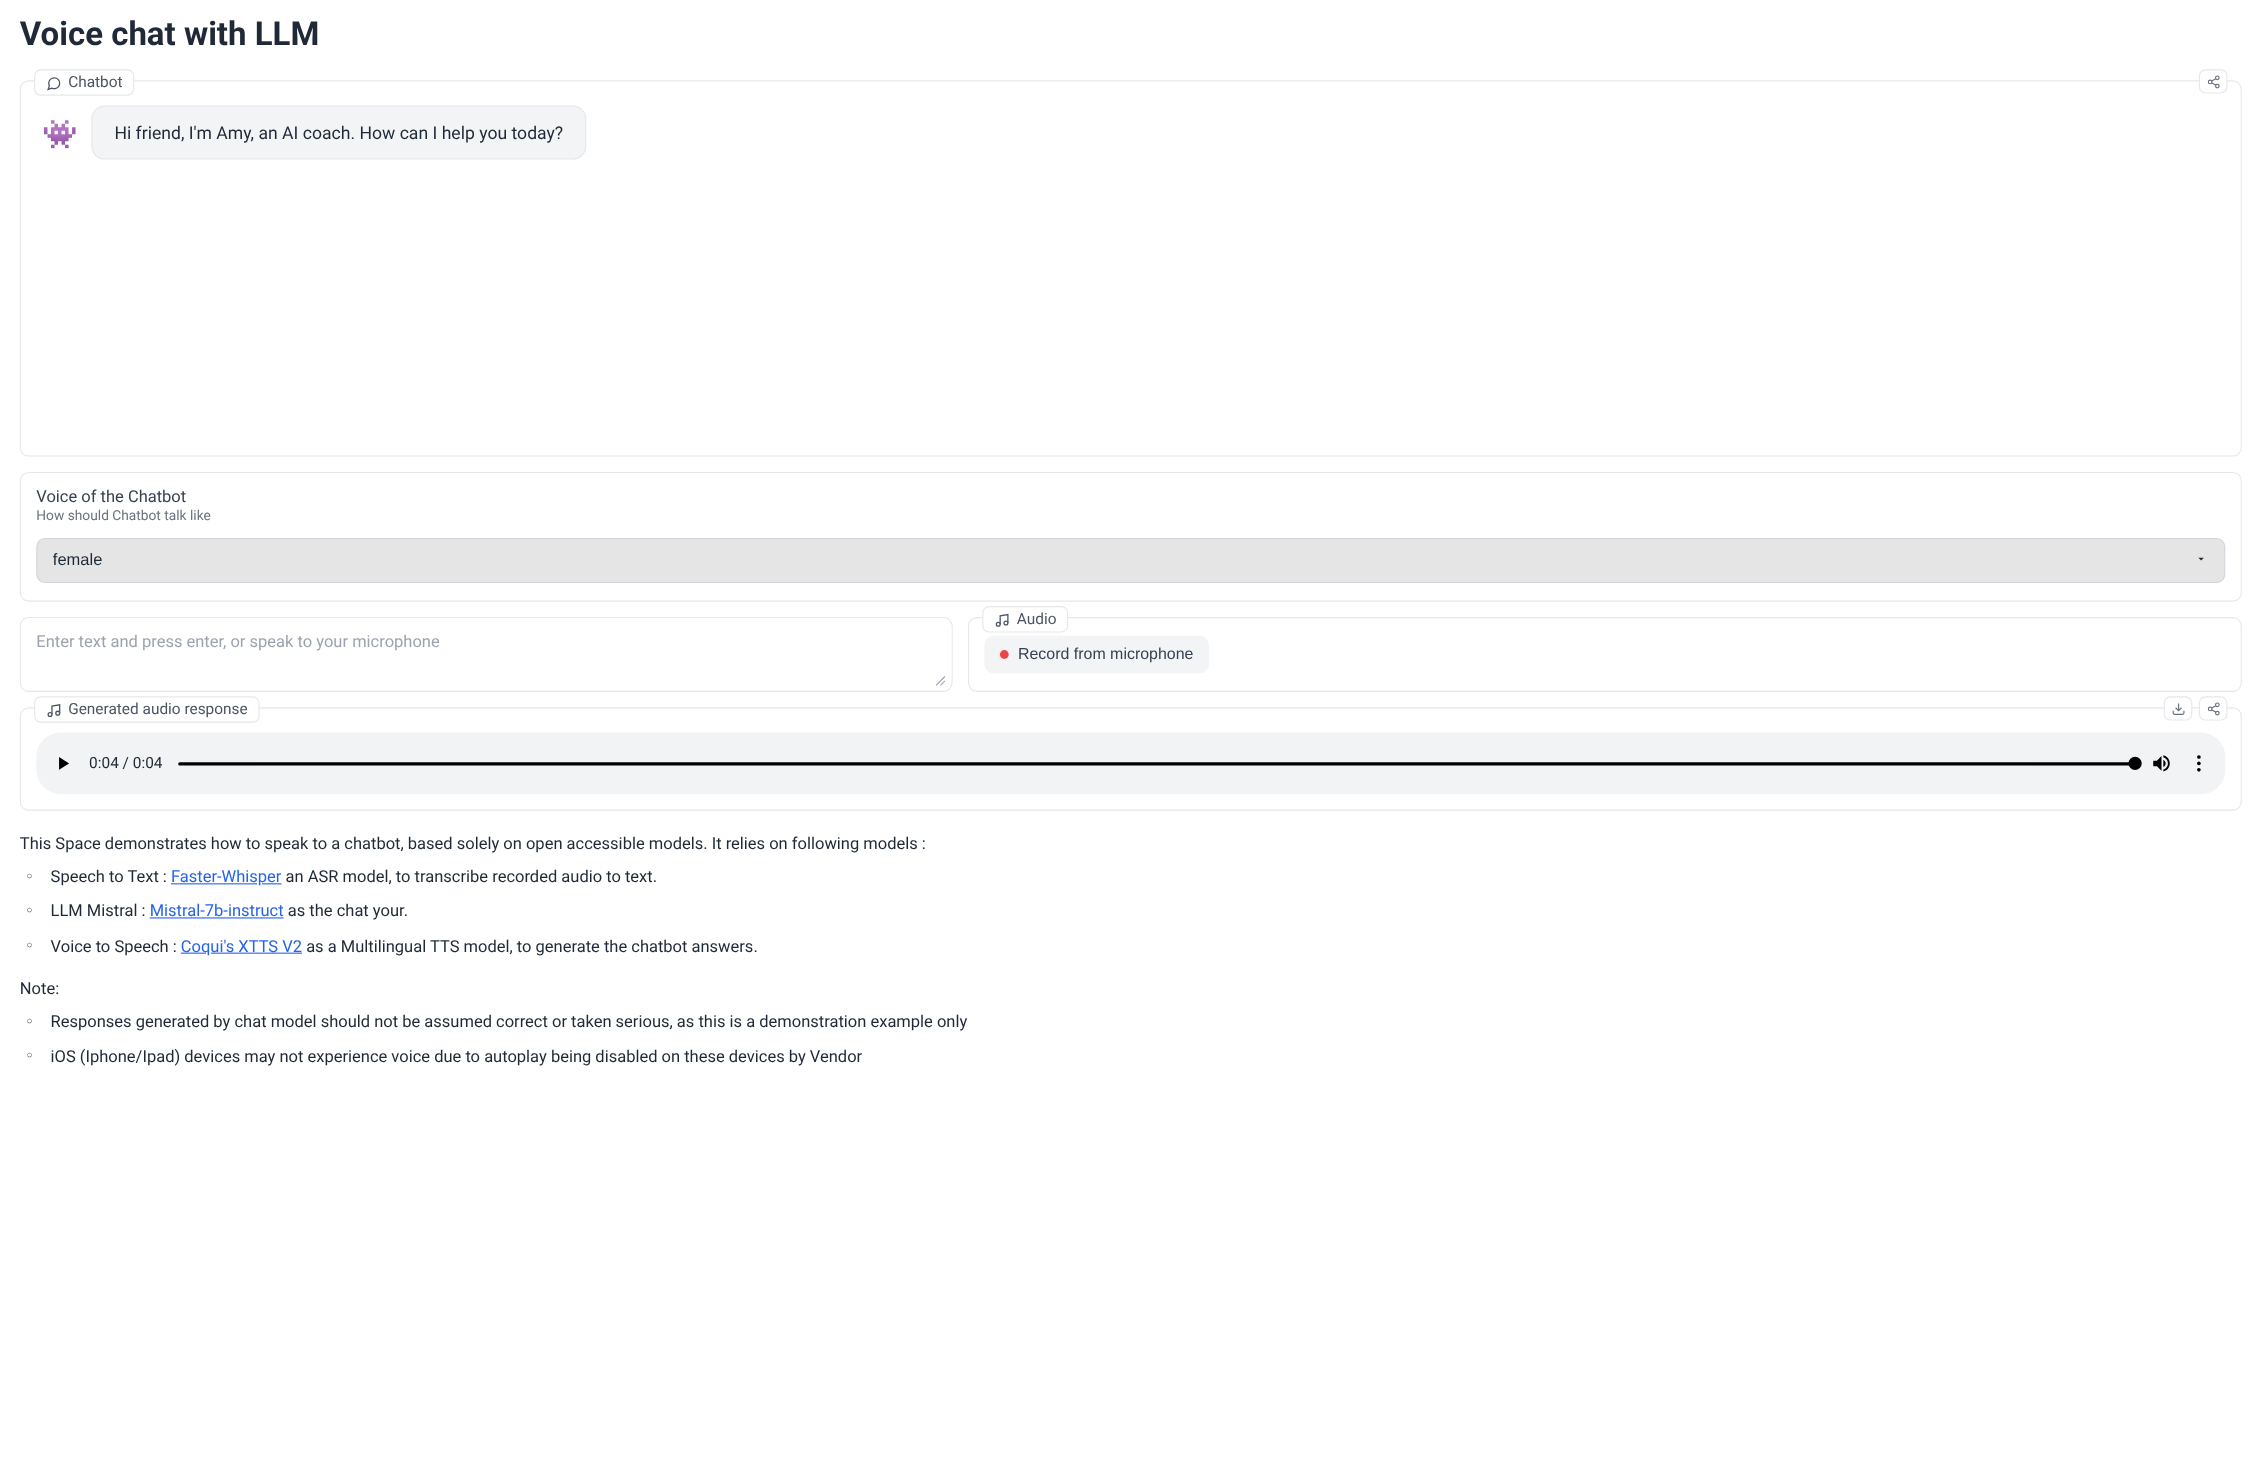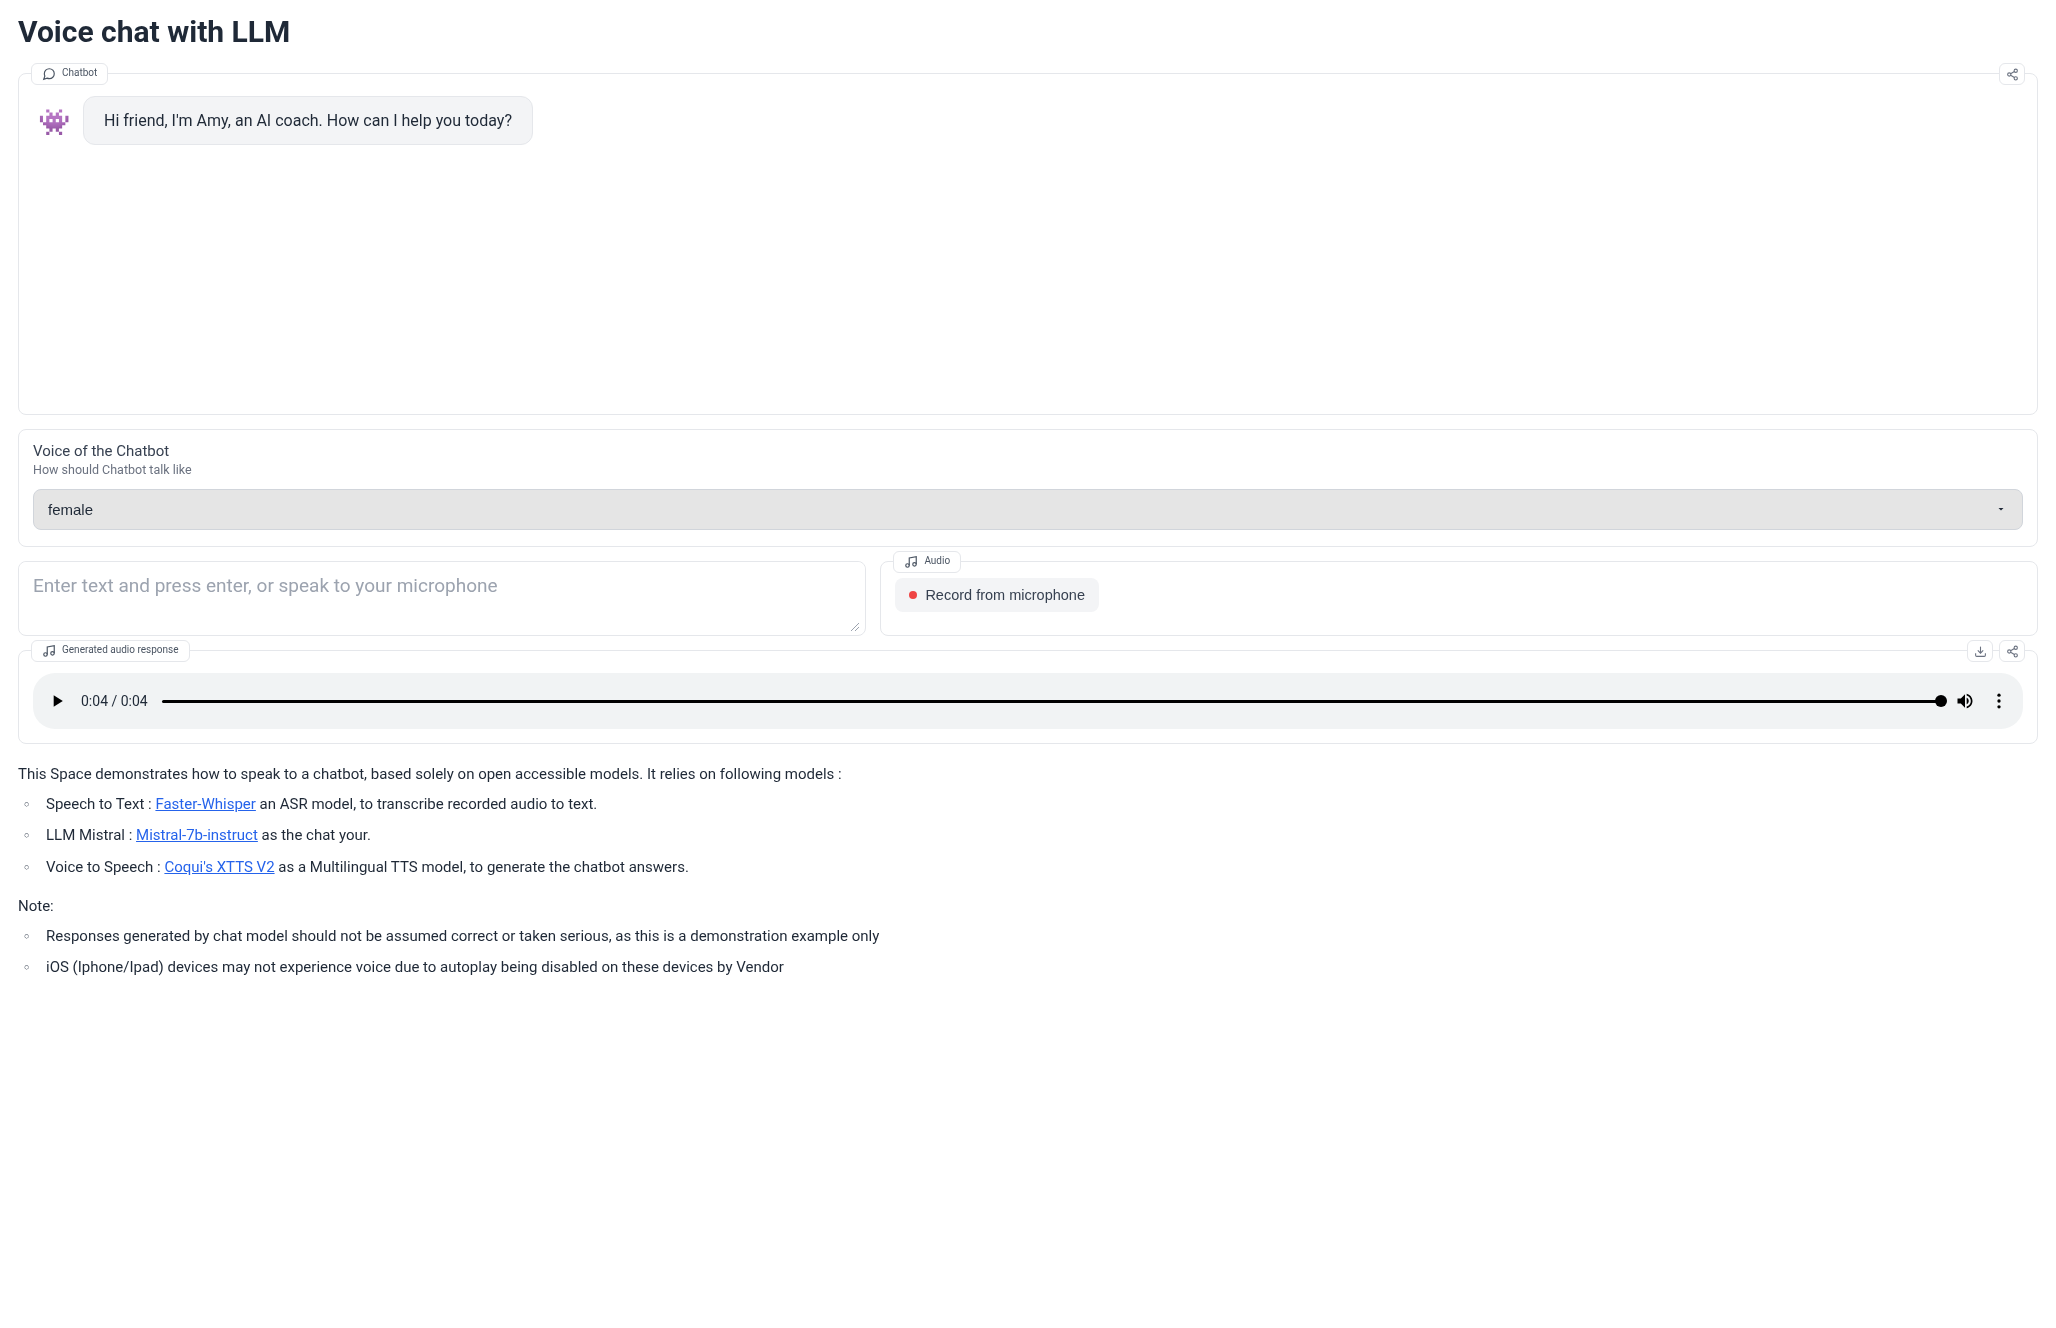--- a/index.html
+++ b/index.html
@@ -30,23 +30,23 @@
   }
   .panel-label {
     position: absolute;
     top: -11px;
     left: 12px;
     background: #fff;
     border: 1px solid #e5e7eb;
     border-radius: 6px;
     padding: 3px 10px;
     display: inline-flex;
-    align-items: flex-start;
+    align-items: flex-end;
     gap: 6px;
-    font-size: 10px;
+    font-size: 14px;
     color: #4b5563;
   }
   .panel-label svg {
     width: 14px;
     height: 14px;
   }
   .panel-actions {
     position: absolute;
     top: -11px;
     right: 12px;
@@ -146,21 +146,21 @@
     border: 1px solid #e5e7eb;
     border-radius: 8px;
     position: relative;
   }
   .text-entry textarea {
     width: 100%;
     border: none;
     outline: none;
     resize: none;
     padding: 12px 14px;
-    font-size: 19px;
+    font-size: 15px;
     font-family: inherit;
     color: #1f2937;
     border-radius: 8px;
     min-height: 62px;
   }
   .text-entry textarea::placeholder {
     color: #9ca3af;
   }
   .resize-handle {
     position: absolute;

